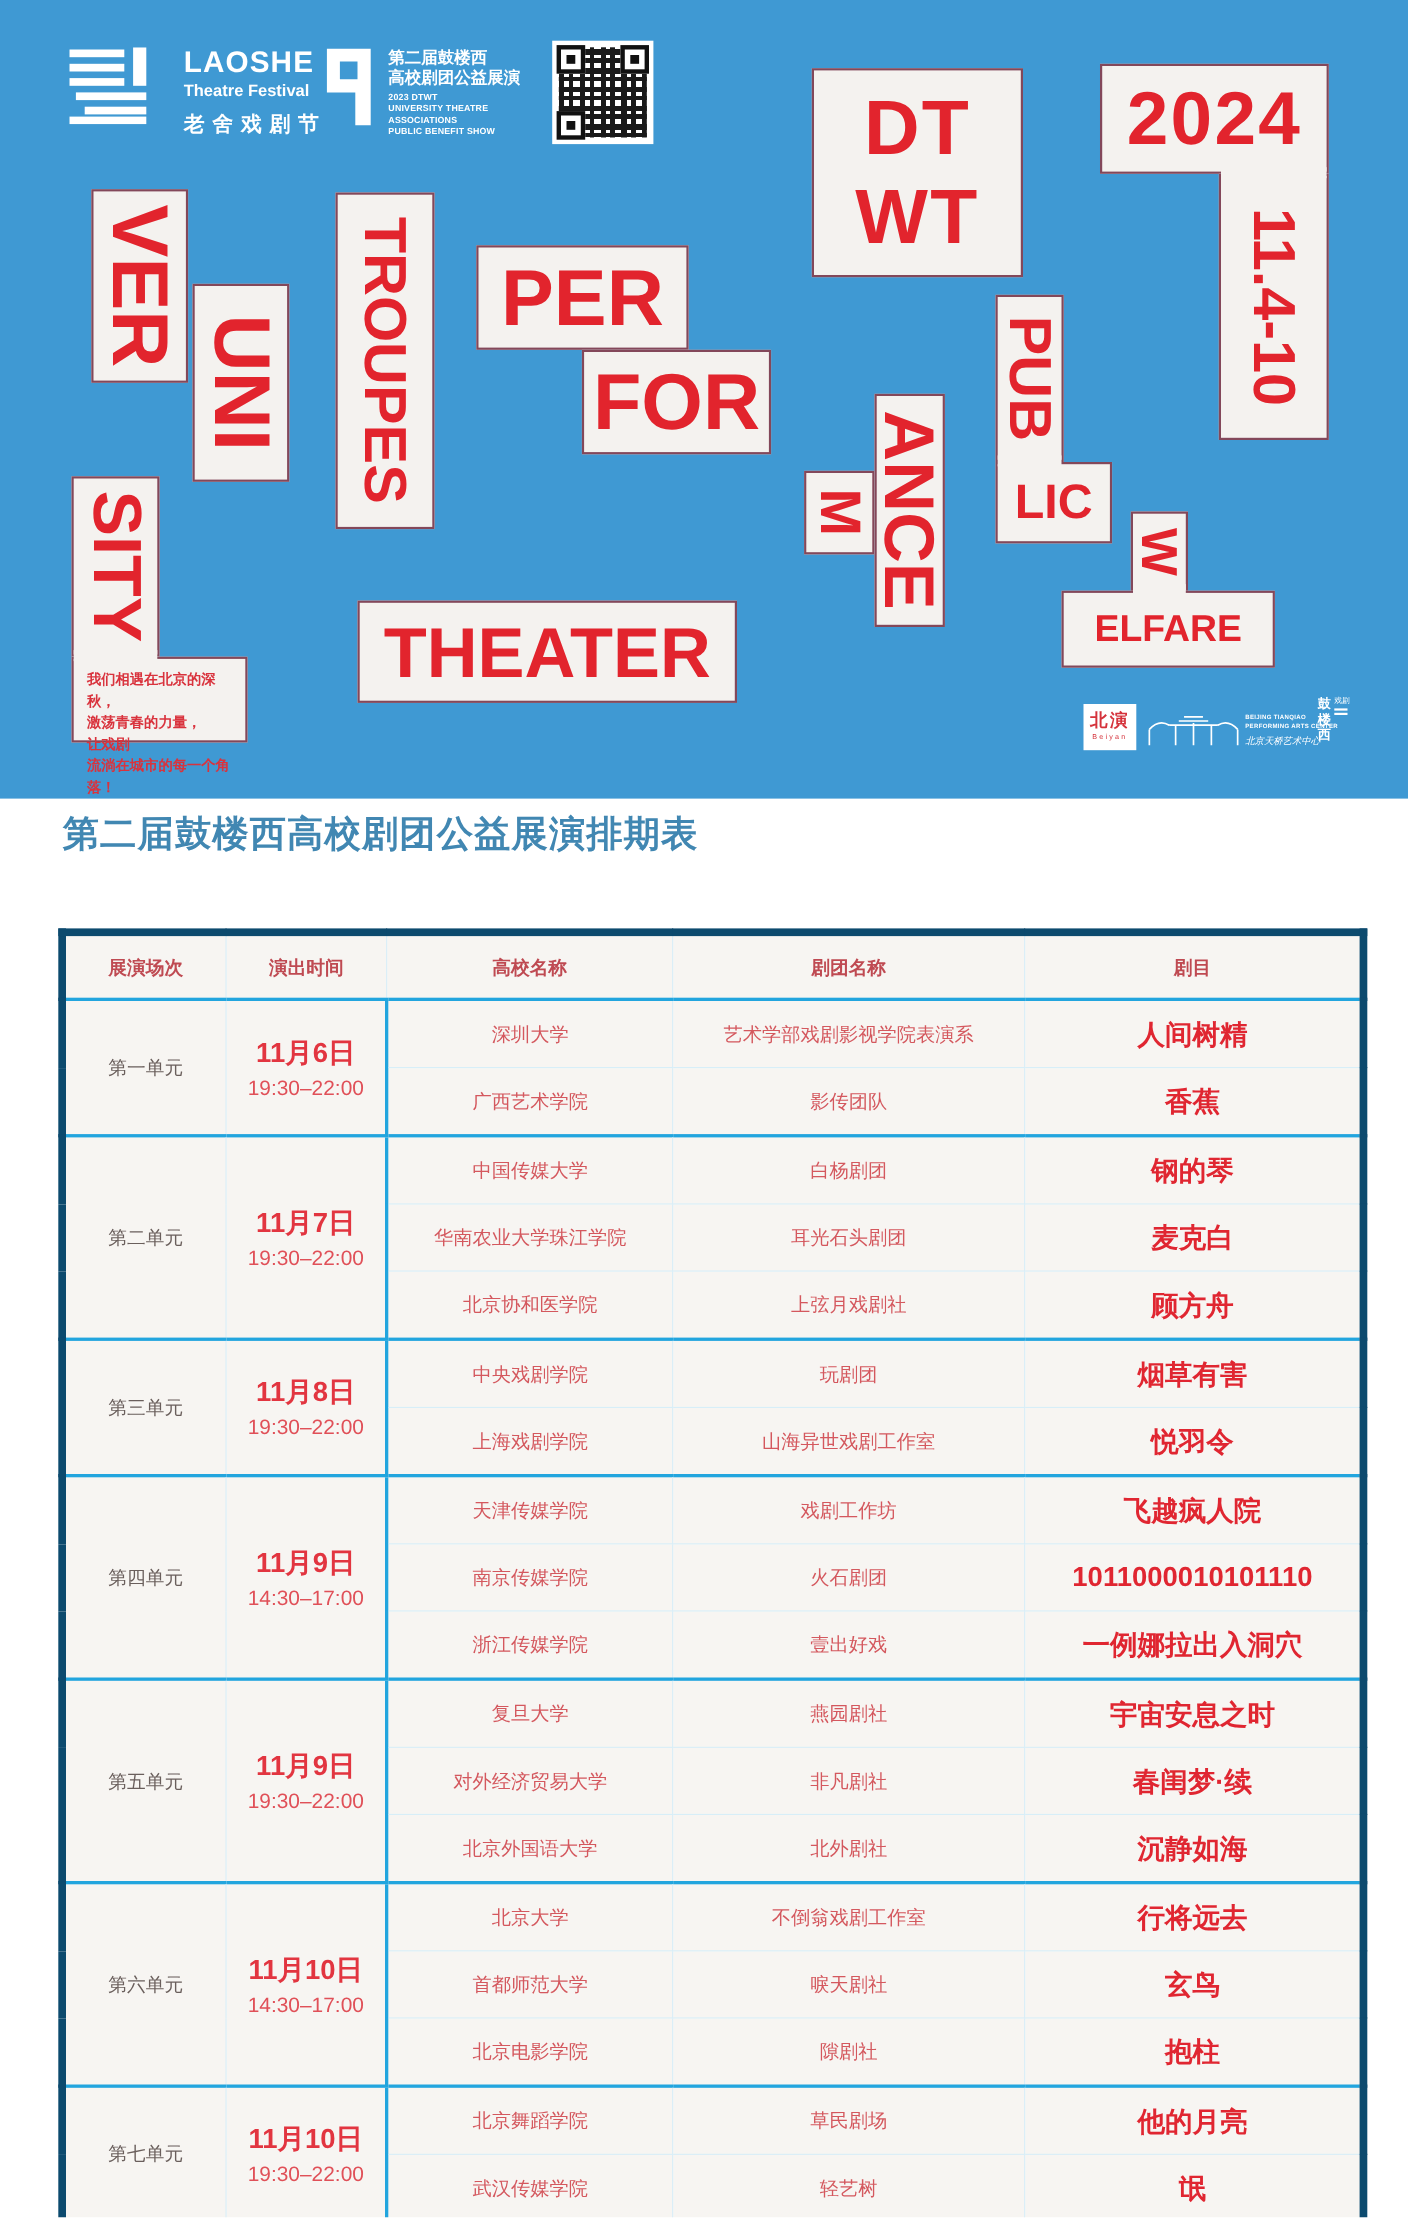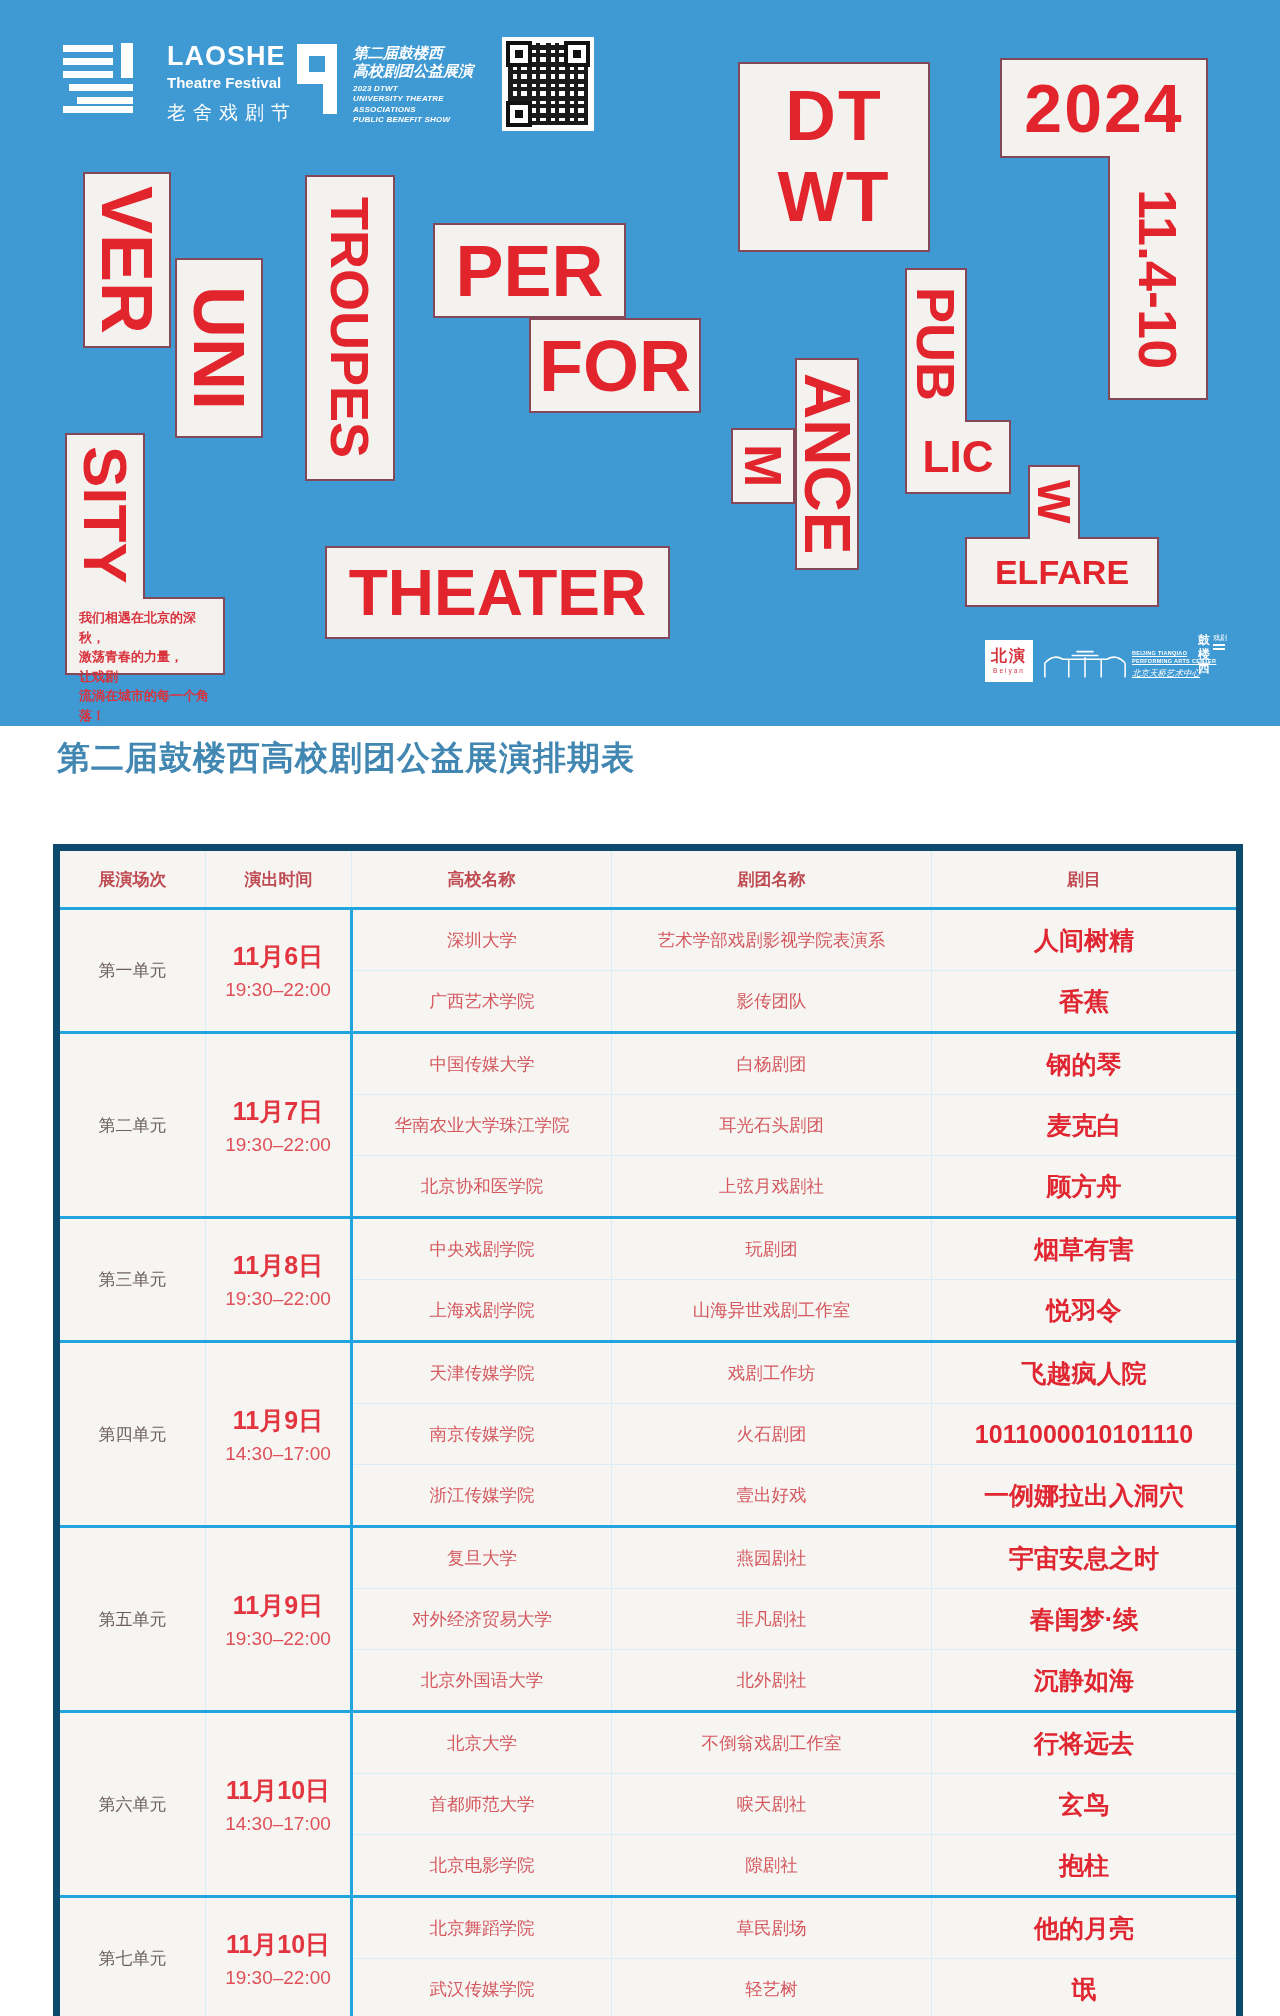--- a/index.html
+++ b/index.html
@@ -5,23 +5,23 @@
   html,body{margin:0;padding:0;background:#fff;}
   .poster{position:relative;width:1280px;height:2016px;background:#ffffff;overflow:hidden;
           font-family:"Liberation Sans",sans-serif;}
   
   .hero{position:absolute;left:0;top:0;width:1280px;height:726px;background:#3f99d3;}
   
   .laoshe{position:absolute;left:63px;top:43px;display:flex;color:#fff;}
   .laoshe-text{margin-left:18px;}
   .laoshe-en{font-size:27px;font-weight:bold;letter-spacing:1px;line-height:1;}
   .laoshe-sub{font-size:15px;font-weight:bold;margin-top:4px;}
-  .laoshe-cn{font-size:19px;font-weight:normal;letter-spacing:7px;margin-top:9px;}
+  .laoshe-cn{font-size:19px;font-weight:bold;letter-spacing:7px;margin-top:9px;}
   .badge{position:absolute;left:297px;top:44px;display:flex;color:#fff;}
-  .badge-text{margin-left:10px;font-style:italic;}
+  .badge-text{margin-left:10px;}
   .badge-cn{font-size:15px;font-weight:bold;line-height:1.2;}
   .badge-en{font-size:8px;font-weight:bold;line-height:1.3;margin-top:4px;letter-spacing:.2px;}
   
   .qr{position:absolute;left:502px;top:37px;width:92px;height:94px;background:#fff;padding:6px;box-sizing:border-box;}
   .qr-inner{position:relative;width:100%;height:100%;
     background-image:
       repeating-linear-gradient(0deg,#1a1a1a 0 4px,transparent 4px 7px,#1a1a1a 7px 12px,transparent 12px 17px),
       repeating-linear-gradient(90deg,#1a1a1a 0 5px,transparent 5px 9px,#1a1a1a 9px 13px,transparent 13px 19px);}
   .fd{position:absolute;width:18px;height:18px;border:4px solid #111;background:#fff;box-sizing:content-box;}
   .fd::after{content:"";position:absolute;left:5px;top:5px;width:8px;height:8px;background:#111;}
@@ -50,21 +50,21 @@
   .t-pub{left:905px;top:268px;width:62px;height:152px;font-size:54px;}
   .t-lic{left:905px;top:420px;width:106px;height:74px;font-size:44px;}
   .t-w{left:1028px;top:465px;width:52px;height:74px;font-size:46px;}
   .t-elfare{left:965px;top:537px;width:194px;height:70px;font-size:34px;}
   
   .beiyan{position:absolute;left:985px;top:640px;width:48px;height:42px;background:#fff;
           display:flex;flex-direction:column;align-items:center;justify-content:center;}
   .beiyan-cn{color:#d5333c;font-size:16px;font-weight:bold;letter-spacing:2px;line-height:1;}
   .beiyan-en{color:#d5333c;font-size:6.5px;letter-spacing:2px;margin-top:3px;}
   .tianqiao{position:absolute;left:1042px;top:650px;}
-  .tq-text{position:absolute;left:1132px;top:650px;color:#fff;text-decoration:underline;}
+  .tq-text{position:absolute;left:1132px;top:650px;color:#fff;}
   .tq-en{font-size:5.5px;font-weight:bold;line-height:1.4;letter-spacing:.3px;}
   .tq-cn{font-size:8.5px;font-style:italic;margin-top:3px;}
   .gulou{position:absolute;left:1198px;top:634px;display:flex;color:#fff;}
   .gl-main{font-size:12px;font-weight:bold;line-height:1.15;}
   .gl-side{margin-left:3px;}
   .gl-sub{font-size:7px;line-height:1.2;}
   .gl-bar{width:12px;height:2px;background:#fff;margin-top:2px;}
   
   .sched-title{position:absolute;left:57px;top:736px;font-size:33px;font-weight:bold;
                color:#4187b2;letter-spacing:1px;}

